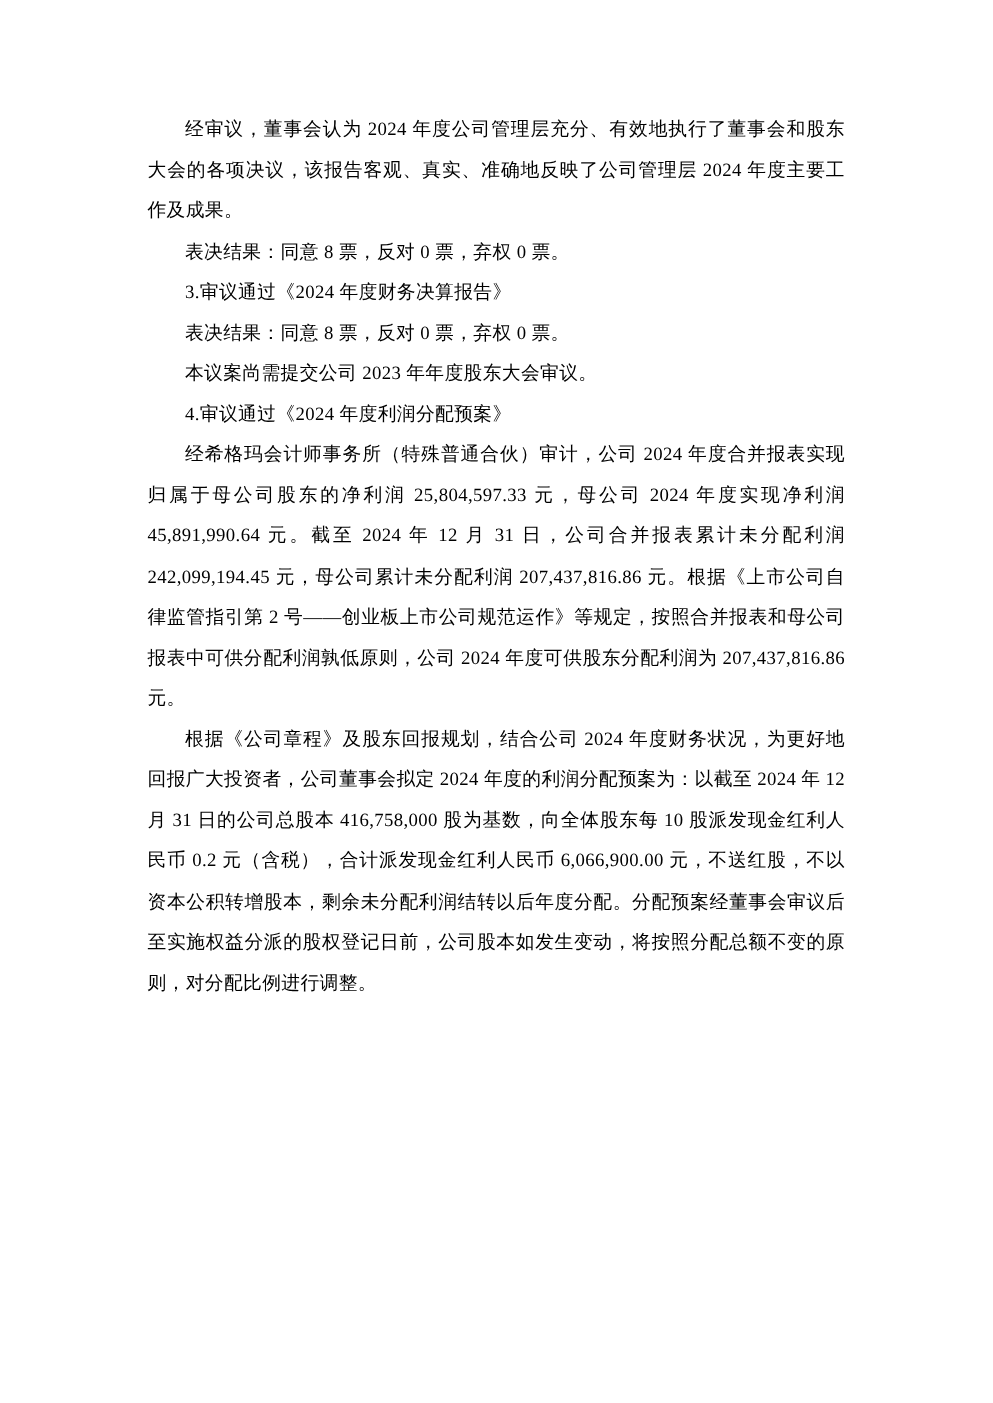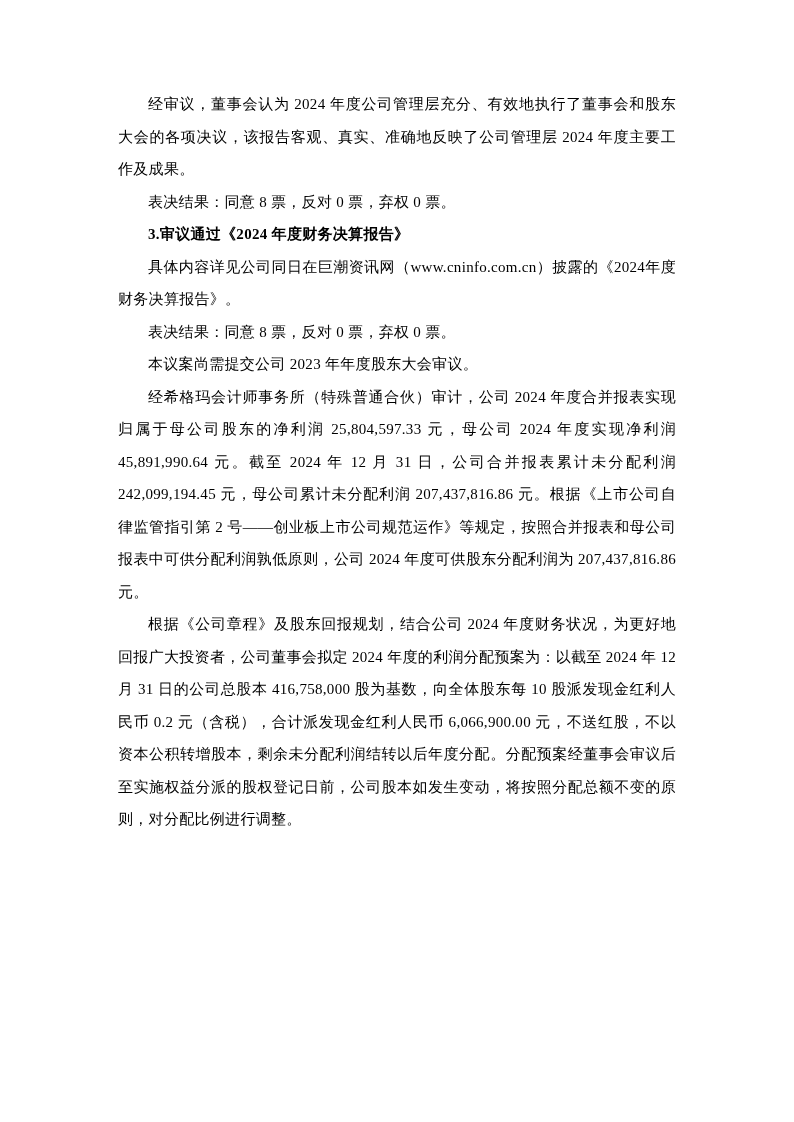--- a/index.html
+++ b/index.html
@@ -30,31 +30,31 @@
     text-align: justify;
     text-justify: inter-ideograph;
     text-indent: 2em;
     letter-spacing: 0.3px;
   }
   .heading {
     font-size: 15px;
     line-height: 32.5px;
     text-align: justify;
     text-indent: 2em;
-    font-weight: bold;
+    font-weight: normal;
     letter-spacing: 0.3px;
   }
 </style>
 </head>
 <body>
 
 <div class="page">
   <div class="content">
     <p class="para">经审议，董事会认为 2024 年度公司管理层充分、有效地执行了董事会和股东大会的各项决议，该报告客观、真实、准确地反映了公司管理层 2024 年度主要工作及成果。</p>
     <p class="para">表决结果：同意 8 票，反对 0 票，弃权 0 票。</p>
     <p class="heading">3.审议通过《2024 年度财务决算报告》</p>
-    <p class="para">具体内容详见公司同日在巨潮资讯网（www.cninfo.com.cn）披露的《2024年度财务决算报告》。</p>
     <p class="para">表决结果：同意 8 票，反对 0 票，弃权 0 票。</p>
     <p class="para">本议案尚需提交公司 2023 年年度股东大会审议。</p>
+    <p class="heading">4.审议通过《2024 年度利润分配预案》</p>
     <p class="para">经希格玛会计师事务所（特殊普通合伙）审计，公司 2024 年度合并报表实现归属于母公司股东的净利润 25,804,597.33 元，母公司 2024 年度实现净利润 45,891,990.64 元。截至 2024 年 12 月 31 日，公司合并报表累计未分配利润 242,099,194.45 元，母公司累计未分配利润 207,437,816.86 元。根据《上市公司自律监管指引第 2 号——创业板上市公司规范运作》等规定，按照合并报表和母公司报表中可供分配利润孰低原则，公司 2024 年度可供股东分配利润为 207,437,816.86 元。</p>
     <p class="para">根据《公司章程》及股东回报规划，结合公司 2024 年度财务状况，为更好地回报广大投资者，公司董事会拟定 2024 年度的利润分配预案为：以截至 2024 年 12 月 31 日的公司总股本 416,758,000 股为基数，向全体股东每 10 股派发现金红利人民币 0.2 元（含税），合计派发现金红利人民币 6,066,900.00 元，不送红股，不以资本公积转增股本，剩余未分配利润结转以后年度分配。分配预案经董事会审议后至实施权益分派的股权登记日前，公司股本如发生变动，将按照分配总额不变的原则，对分配比例进行调整。</p>
   </div>
 </div>
 
 </body></html>

